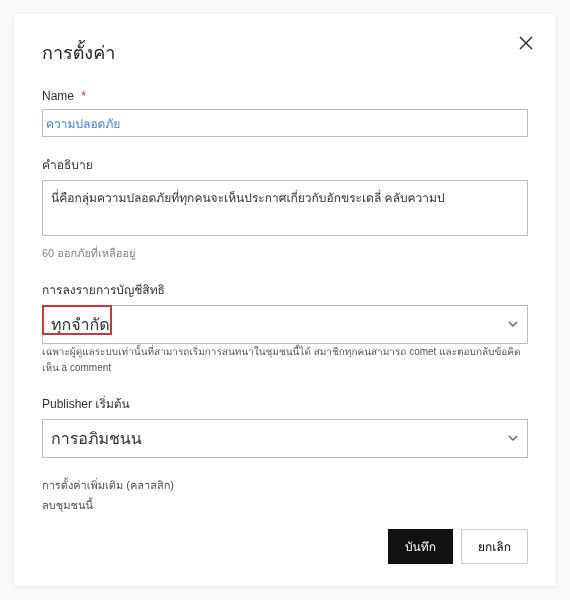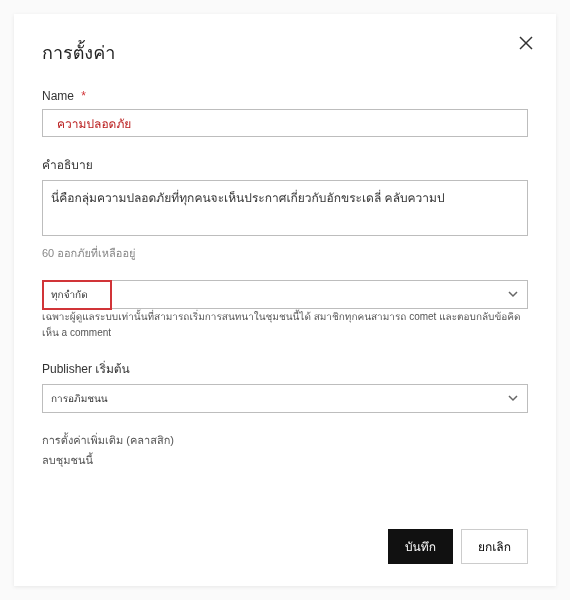--- a/index.html
+++ b/index.html
@@ -22,44 +22,44 @@
     display: flex; align-items: center; justify-content: center;
   }
   .close-btn svg { width: 14px; height: 14px; stroke: #333; stroke-width: 1.5; }
   .title { font-size: 18px; color: #222; margin-bottom: 22px; }
   .field { margin-bottom: 18px; }
   .label-row { font-size: 12px; color: #333; margin-bottom: 6px; }
   .req { color: #d13438; margin-left: 4px; }
   .text-input {
     width: 100%;
     border: 1px solid #bdbdbd;
-    padding: 6px 14px;
+    padding: 6px 3px;
     font-size: 12px;
-    color: #b91c1c;
+    color: #3b82f6;
     font-family: inherit;
     outline: none;
   }
   .textarea {
     width: 100%;
     border: 1px solid #bdbdbd;
     padding: 8px 8px;
     font-size: 12px;
     color: #333;
     font-family: inherit;
     outline: none;
     height: 56px;
     line-height: 1.6;
     resize: none;
   }
   .counter { font-size: 11px; color: #888; margin-top: 4px; }
   .select {
     width: 100%;
     border: 1px solid #bdbdbd;
     padding: 6px 8px;
-    font-size: 10px;
+    font-size: 16px;
     color: #333;
     background: #fff;
     display: flex;
     justify-content: space-between;
     align-items: center;
     cursor: pointer;
     position: relative;
   }
   .chev svg { width: 12px; height: 12px; stroke: #666; stroke-width: 1.5; fill: none; }
   .highlight-box {
@@ -119,20 +119,21 @@
     <input class="text-input" type="text" value="ความปลอดภัย" style="">
   </div>
 
   <div class="field">
     <div class="label-row">คำอธิบาย</div>
     <textarea class="textarea" style="">นี่คือกลุ่มความปลอดภัยที่ทุกคนจะเห็นประกาศเกี่ยวกับอักขระเดลี่ คลับความป</textarea>
     <div class="counter">60 ออกภัยที่เหลืออยู่</div>
   </div>
 
   <div class="field">
+    <div class="label-row">การลงรายการบัญชีสิทธิ</div>
     <div class="select">
       <div class="highlight-box"></div>
       <span>ทุกจำกัด</span>
       <span class="chev">
         <svg viewBox="0 0 12 12">
             <polyline points="2,4 6,8 10,4"></polyline>
           </svg>
       </span>
     </div>
     <div class="helper">เฉพาะผู้ดูแลระบบเท่านั้นที่สามารถเริ่มการสนทนาในชุมชนนี้ได้ สมาชิกทุกคนสามารถ comet และตอบกลับข้อคิดเห็น a comment</div>

